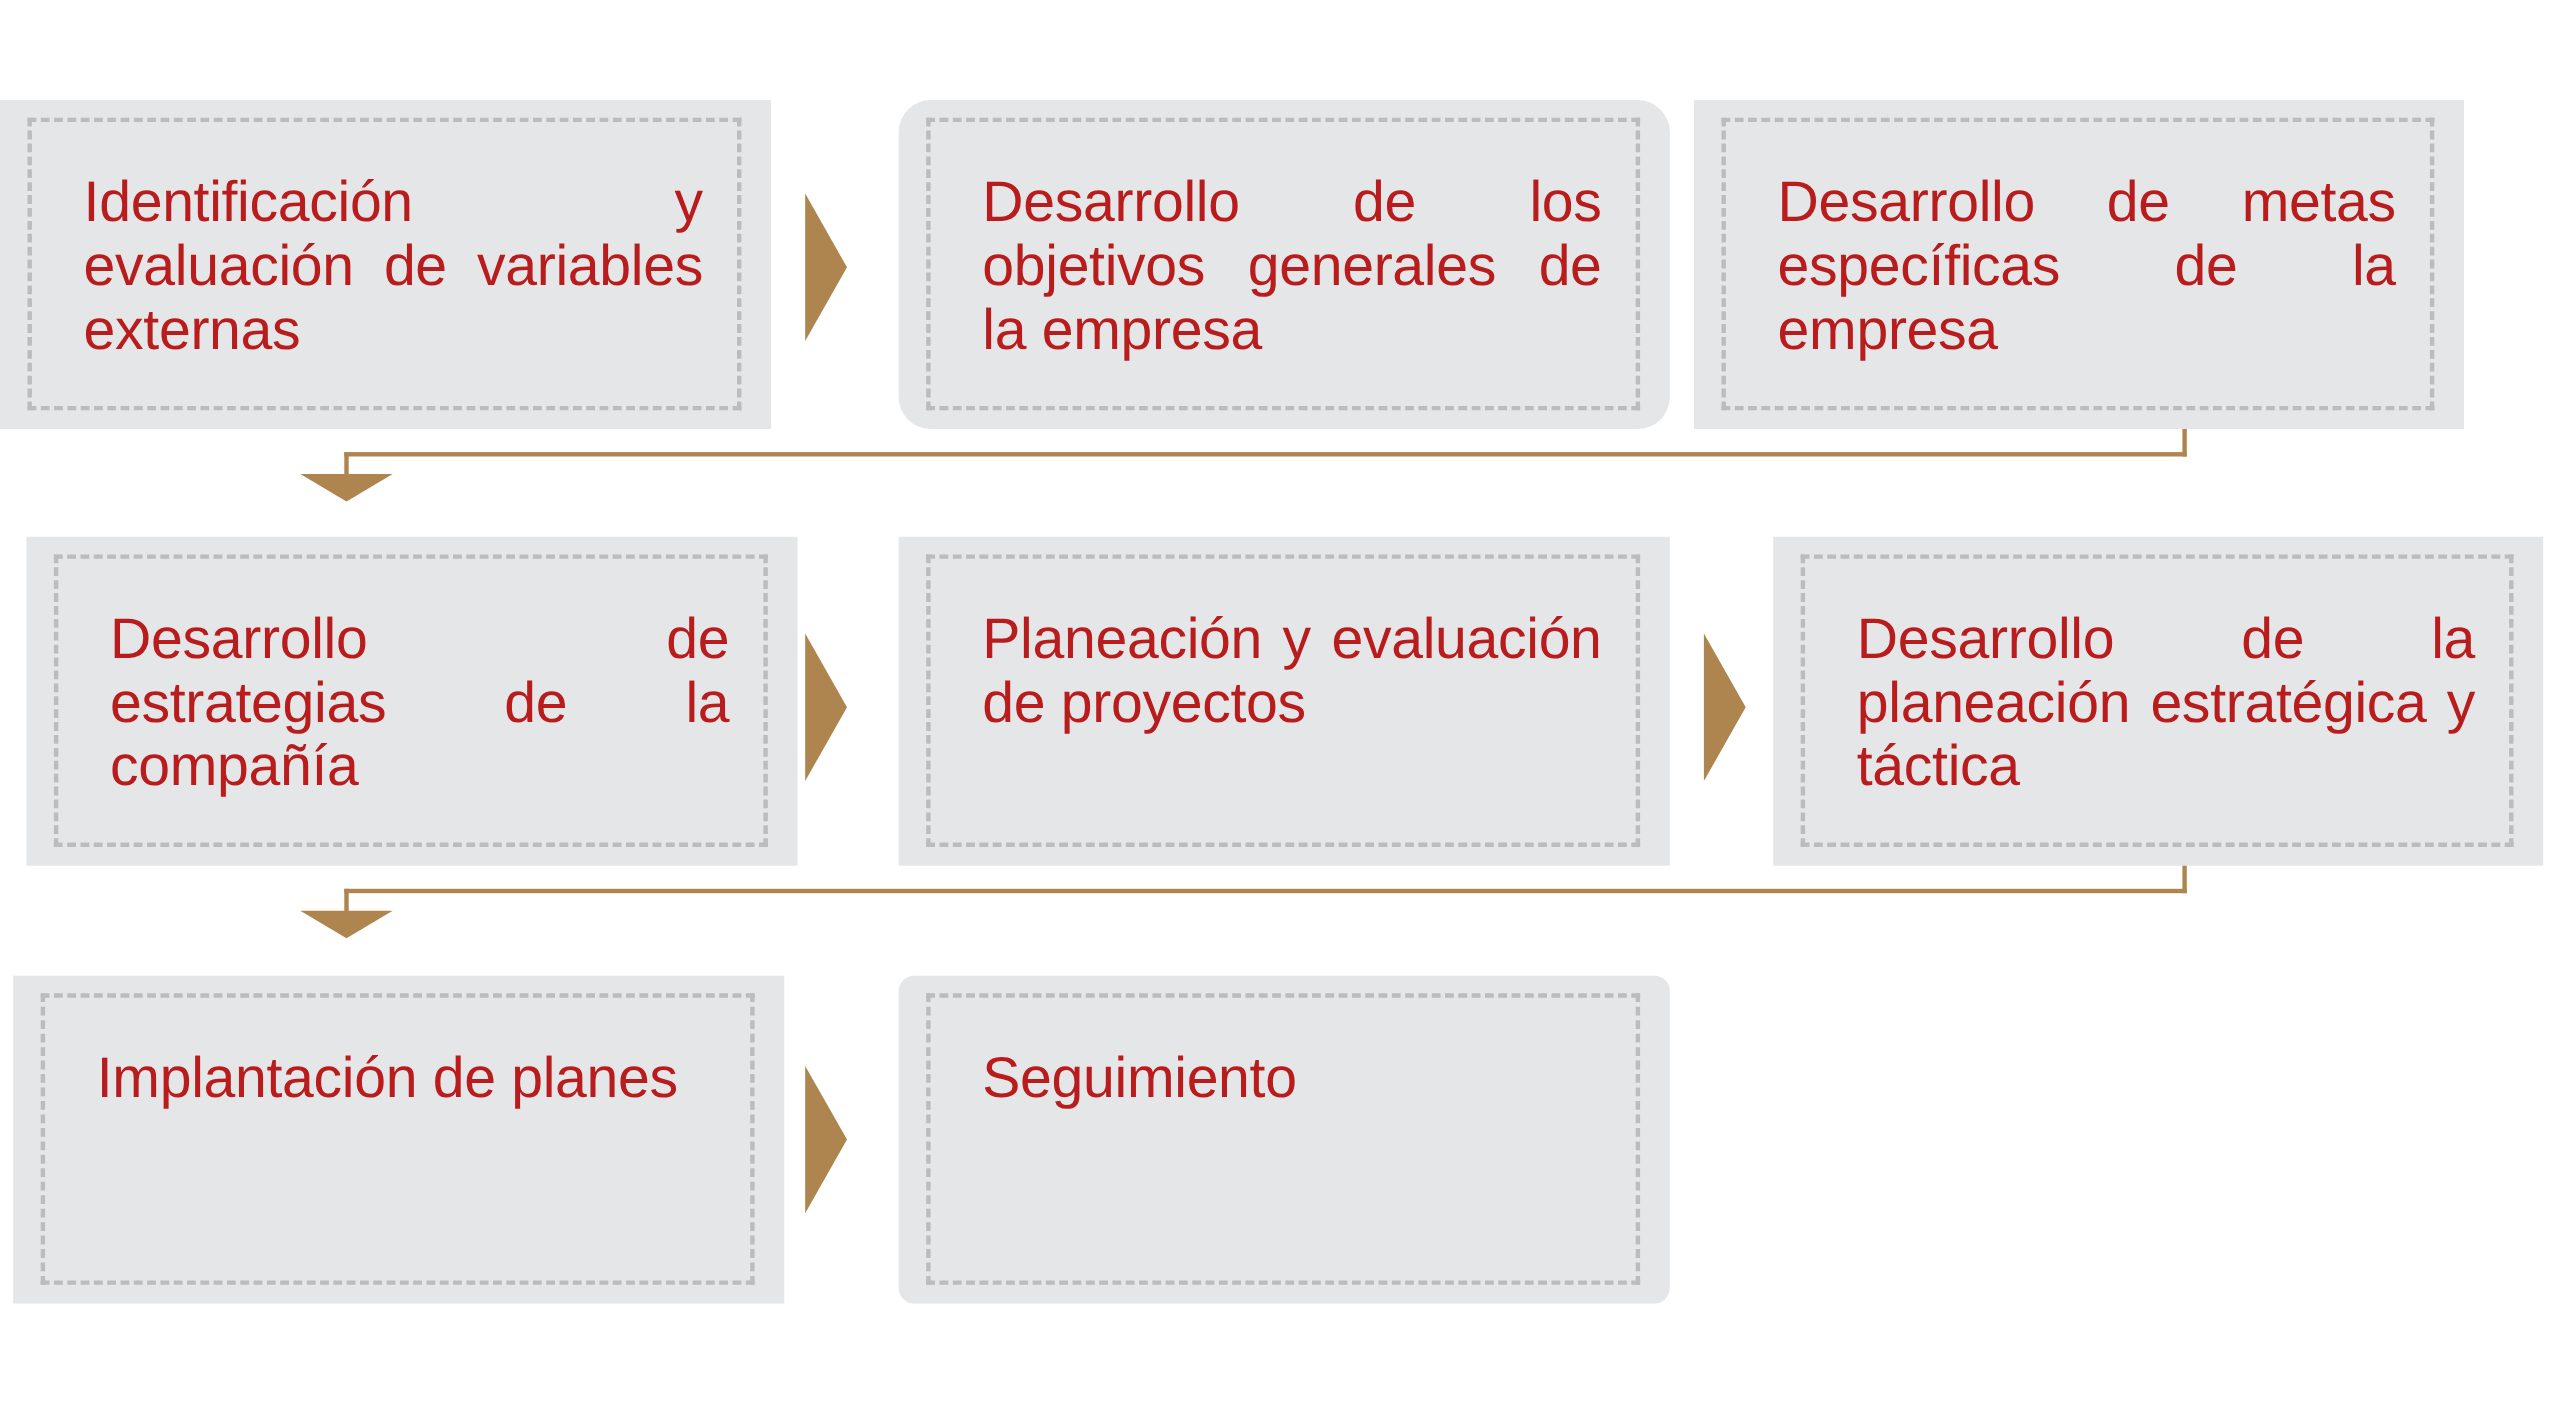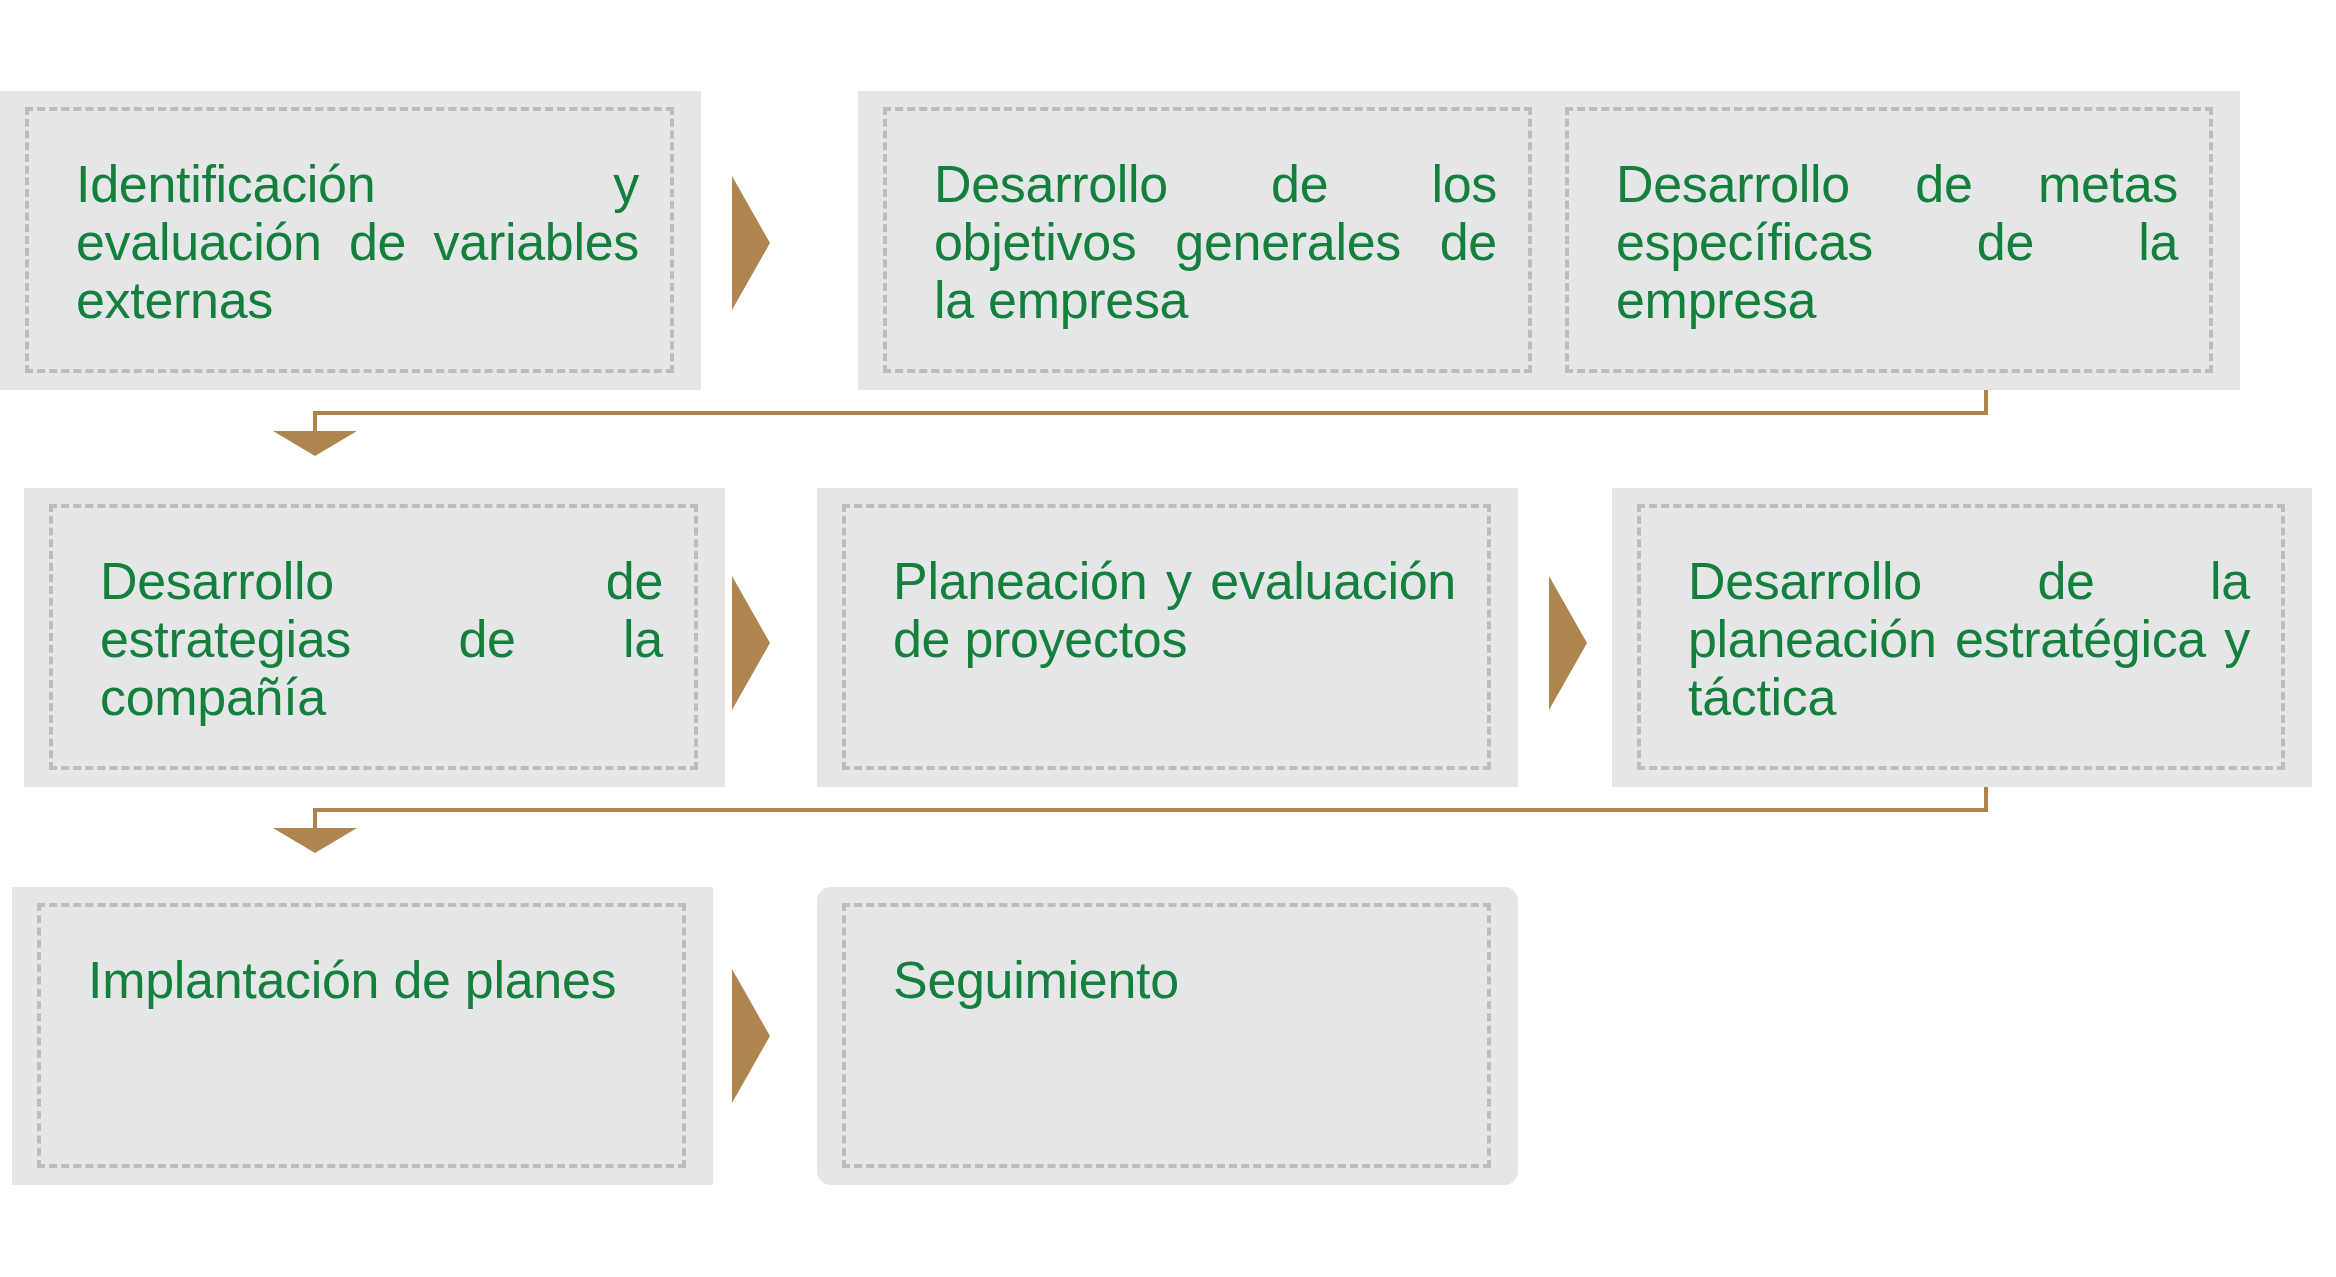--- a/index.html
+++ b/index.html
@@ -1,32 +1,32 @@
 <!DOCTYPE html>
 <html><head>
 <meta charset="utf-8">
 <style>
   html, body { margin:0; padding:0; background:#ffffff; }
   body { width:2336px; height:1277px; position:relative; overflow:hidden; font-family:"Liberation Sans", sans-serif; }
   .box { position:absolute; background:#e5e6e8; box-sizing:border-box; }
   .dash { position:absolute; left:25px; top:16px; right:27px; bottom:17px; border:4px dashed #bcbcbc; box-sizing:border-box; }
-  .txt { position:absolute; left:76px; top:64px; right:62px; font-size:52px; line-height:58px; color:#15803d; text-align:justify; letter-spacing:-0.3px; font-weight:300; }
+  .txt { position:absolute; left:76px; top:64px; right:62px; font-size:52px; line-height:58px; color:#b91c1c; text-align:justify; letter-spacing:-0.3px; font-weight:300; }
   .arrow-r { position:absolute; width:0; height:0; border-top:67px solid transparent; border-bottom:67px solid transparent; border-left:38px solid #ae854e; }
   .line { position:absolute; background:#ae854e; }
   .arrow-d { position:absolute; width:0; height:0; border-left:42px solid transparent; border-right:42px solid transparent; border-top:25px solid #ae854e; }
 </style>
 </head>
 <body>
 
 <div class="box" style="left:0;top:91px;width:701px;height:299px;">
   <div class="dash"></div>
   <div class="txt">Identificación y evaluación de variables externas</div>
 </div>
 <div class="arrow-r" style="left:732px;top:176px;"></div>
-<div class="box" style="left:858px;top:91px;width:701px;height:299px;">
+<div class="box" style="left:817px;top:91px;width:701px;height:299px;border-radius:29px;">
   <div class="dash"></div>
   <div class="txt">Desarrollo de los objetivos generales de la empresa</div>
 </div>
 <div class="arrow-r" style="left:1549px;top:176px;"></div>
 <div class="box" style="left:1540px;top:91px;width:700px;height:299px;">
   <div class="dash"></div>
   <div class="txt" style="-webkit-hyphens:auto;hyphens:auto;" lang="es">Desarrollo de metas específicas de la empresa</div>
 </div>
 
 <div class="line" style="left:1984px;top:390px;width:4px;height:25px;"></div>

